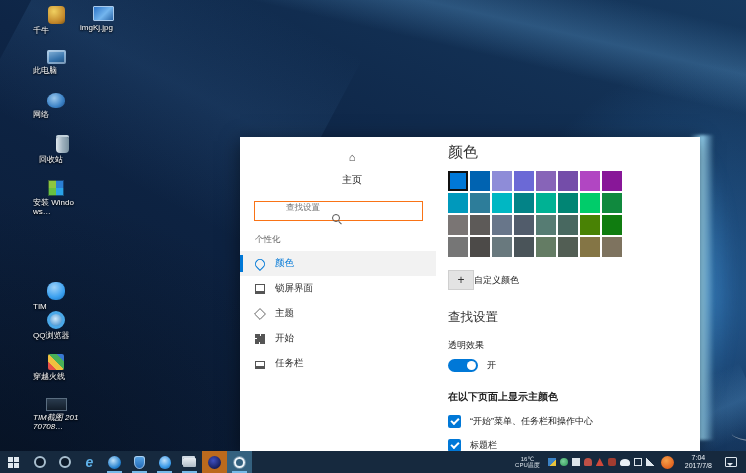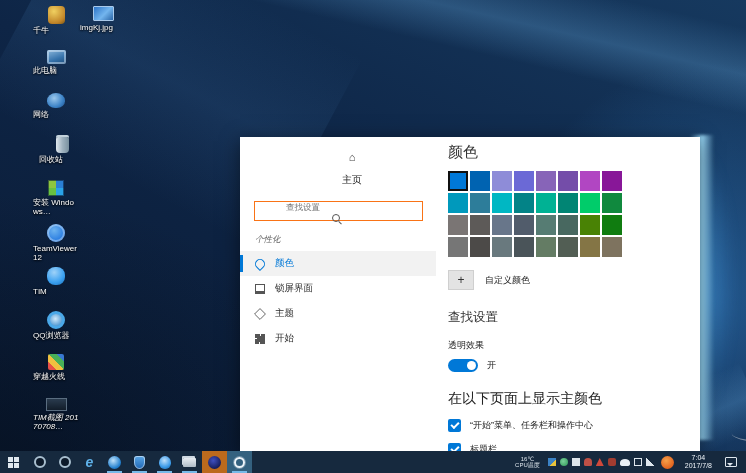--- a/index.html
+++ b/index.html
@@ -54,49 +54,49 @@
 
   .sidebar { width:196px; padding-top:11px; flex:none; }
   .home-row { display:flex; align-items:center; gap:10px; padding:3px 0 3px 28px; font-size:10px; color:#222;flex-direction:column; }
   .home-glyph::before { content:"⌂"; font-size:11px; color:#444; }
   .search-box { margin:11px 13px 13px 14px; height:20px; border:1px solid #f97316; display:flex; align-items:center; background:#fff;flex-direction:column; }
   .search-box input { flex:1; border:none; outline:none; font-size:8.5px; padding-left:6px; color:#444; background:transparent; font-family:inherit; }
   .search-box input::placeholder { color:#767676; }
   .mag { position:relative; width:14px; height:14px; margin-right:4px; flex:none; }
   .mag::before { content:""; position:absolute; left:2px; top:2px; width:6px; height:6px; border:1px solid #555; border-radius:50%; }
   .mag::after { content:""; position:absolute; left:9px; top:9px; width:4px; height:1px; background:#555; transform:rotate(45deg); transform-origin:0 0; }
-  .section-label { font-size:8.5px; color:#666; margin:2px 0 5px 15px;font-style:italic; }
+  .section-label { font-size:8.5px; color:#666; margin:2px 0 5px 15px; }
   .nav-item { position:relative; height:25px; display:flex; align-items:center; gap:10px; padding-left:15px; font-size:9.5px; color:#2b2b2b; cursor:default; }
   .nav-item.selected { color:#0078d7; background:#f2f2f2; }
   .nav-item.selected::before { content:""; position:absolute; left:0; top:4px; bottom:4px; width:3px; background:#0078d7; }
   .nico { width:10px; height:10px; flex:none; position:relative; }
   .background-icon { border:1px solid #555; }
   .background-icon::after { content:""; position:absolute; left:1px; bottom:1px; width:6px; height:3px; background:#777; }
   .colors-icon { border:1px solid #0078d7; border-radius:50% 50% 50% 0; transform:rotate(-45deg); }
   .lock-screen-icon { border:1px solid #555; border-bottom-width:3px; }
   .themes-icon { border:1px solid #555; transform:rotate(45deg) scale(.85); }
   .start-menu-icon { background:conic-gradient(from 90deg at 50% 50%, #555 0 25%, transparent 0 28%, #555 28% 50%, transparent 50% 53%, #555 53% 75%, transparent 75% 78%, #555 78%); }
   .taskbar-nav-icon { border:1px solid #555; border-bottom-width:3px; height:8px; margin-top:2px; }
 
   .main-pane { flex:1; padding:4px 0 0 12px; position:relative; }
   .page-heading { font-size:15px; font-weight:400; color:#333; margin:2px 0 9px 0; }
   #palette-grid { display:grid; grid-template-columns:repeat(8,20px); grid-auto-rows:20px; gap:2px; width:174px; }
   .swatch { width:20px; height:20px; cursor:pointer; }
   .swatch.selected { outline:2px solid #101010; outline-offset:-2px; }
-  .custom-row { margin-top:13px; display:flex; align-items:center; gap:11px; }
+  .custom-row { margin-top:13px; display:flex; align-items:center; }
   .plus-btn { width:26px; height:20px; background:#e3e3e3; border:1px solid #cfcfcf; display:flex; align-items:center; justify-content:center; color:#333; }
   .plus-btn::before { content:"+"; font-size:12px; line-height:12px; }
   .custom-label { font-size:9px; color:#222; }
   .more-heading { font-size:12.5px; font-weight:400; color:#333; margin-top:19px; }
   .trans-label { font-size:9px; color:#222; margin-top:13px; }
   .toggle-row { margin-top:7px; display:flex; align-items:center; gap:9px; }
   .toggle { position:relative; width:30px; height:13px; border-radius:7px; background:#0078d7; cursor:pointer; }
   .toggle::after { content:""; position:absolute; right:2px; top:2px; width:9px; height:9px; border-radius:50%; background:#fff; }
   .toggle-state { font-size:9px; color:#222; }
-  .accent-heading { font-size:14px; color:#222; margin-top:18px; }
+  .accent-heading { font-size:10px; color:#222; margin-top:18px;font-weight:bold; }
   .cb-row { margin-top:11px; display:flex; align-items:center; gap:9px; }
   .checkbox { position:relative; width:13px; height:13px; background:#0078d7; border-radius:2px; cursor:pointer; flex:none; }
   .checkbox::after { content:""; position:absolute; left:3px; top:3px; width:6px; height:3px; border-left:2px solid #fff; border-bottom:2px solid #fff; transform:rotate(-45deg); }
   .cb-label { font-size:9px; color:#222; }
   .watermark-swoosh { position:absolute; left:295px; top:268px; width:150px; height:36px; border:none; border-bottom:2px solid #c9ced3; border-radius:0 0 70% 40%; opacity:.55; transform:rotate(-4deg); pointer-events:none; }
 
   
   .taskbar { position:absolute; left:0; bottom:0; width:746px; height:22px; background:#16293e; display:flex; align-items:stretch; z-index:50; }
   .start-btn { width:27px; display:flex; align-items:center; justify-content:center; }
   .start-grid { width:11px; height:11px; display:grid; grid-template-columns:1fr 1fr; grid-template-rows:1fr 1fr; gap:1px; }
@@ -163,25 +163,21 @@
         <span class="dlabel">网络</span>
       </div>
       <div class="dicon" style="left: 11px; top: 136.5px;">
         <span class="dic recycle-bin-icon"></span>
         <span class="dlabel">回收站</span>
       </div>
       <div class="dicon" style="left: 5px; top: 180px;">
         <span class="dic windows-setup-icon"></span>
         <span class="dlabel">安装 Windows…</span>
       </div>
-      <div class="dicon" style="left: 5px; top: 223.5px;">
-        <span class="dic teamviewer-icon"></span>
-        <span class="dlabel">TeamViewer 12</span>
-      </div>
-      <div class="dicon" style="left: 5px; top: 267px;">
+      <div class="dicon" style="left: 5px; top: 282px;">
         <span class="dic tim-icon-desk"></span>
         <span class="dlabel">TIM</span>
       </div>
       <div class="dicon" style="left: 5px; top: 310.5px;">
         <span class="dic qq-browser-icon-desk"></span>
         <span class="dlabel">QQ浏览器</span>
       </div>
       <div class="dicon" style="left: 5px; top: 354px;">
         <span class="dic game-icon"></span>
         <span class="dlabel">穿越火线</span>
@@ -213,20 +209,24 @@
               <span class="nico lock-screen-icon"></span>
               <span>锁屏界面</span>
             </div>
             <div class="nav-item">
               <span class="nico themes-icon"></span>
               <span>主题</span>
             </div>
             <div class="nav-item">
               <span class="nico start-menu-icon"></span>
               <span>开始</span>
+            </div>
+            <div class="nav-item">
+              <span class="nico taskbar-nav-icon"></span>
+              <span>任务栏</span>
             </div>
           </div>
       </div>
       <div class="main-pane">
         <div class="page-heading">颜色</div>
         <div id="palette-grid">
             <div class="swatch selected" title="#0078D7" style="background: rgb(0, 120, 215);"></div>
             <div class="swatch" title="#0063B1" style="background: rgb(0, 99, 177);"></div>
             <div class="swatch" title="#8E8CD8" style="background: rgb(142, 140, 216);"></div>
             <div class="swatch" title="#6B69D6" style="background: rgb(107, 105, 214);"></div>

